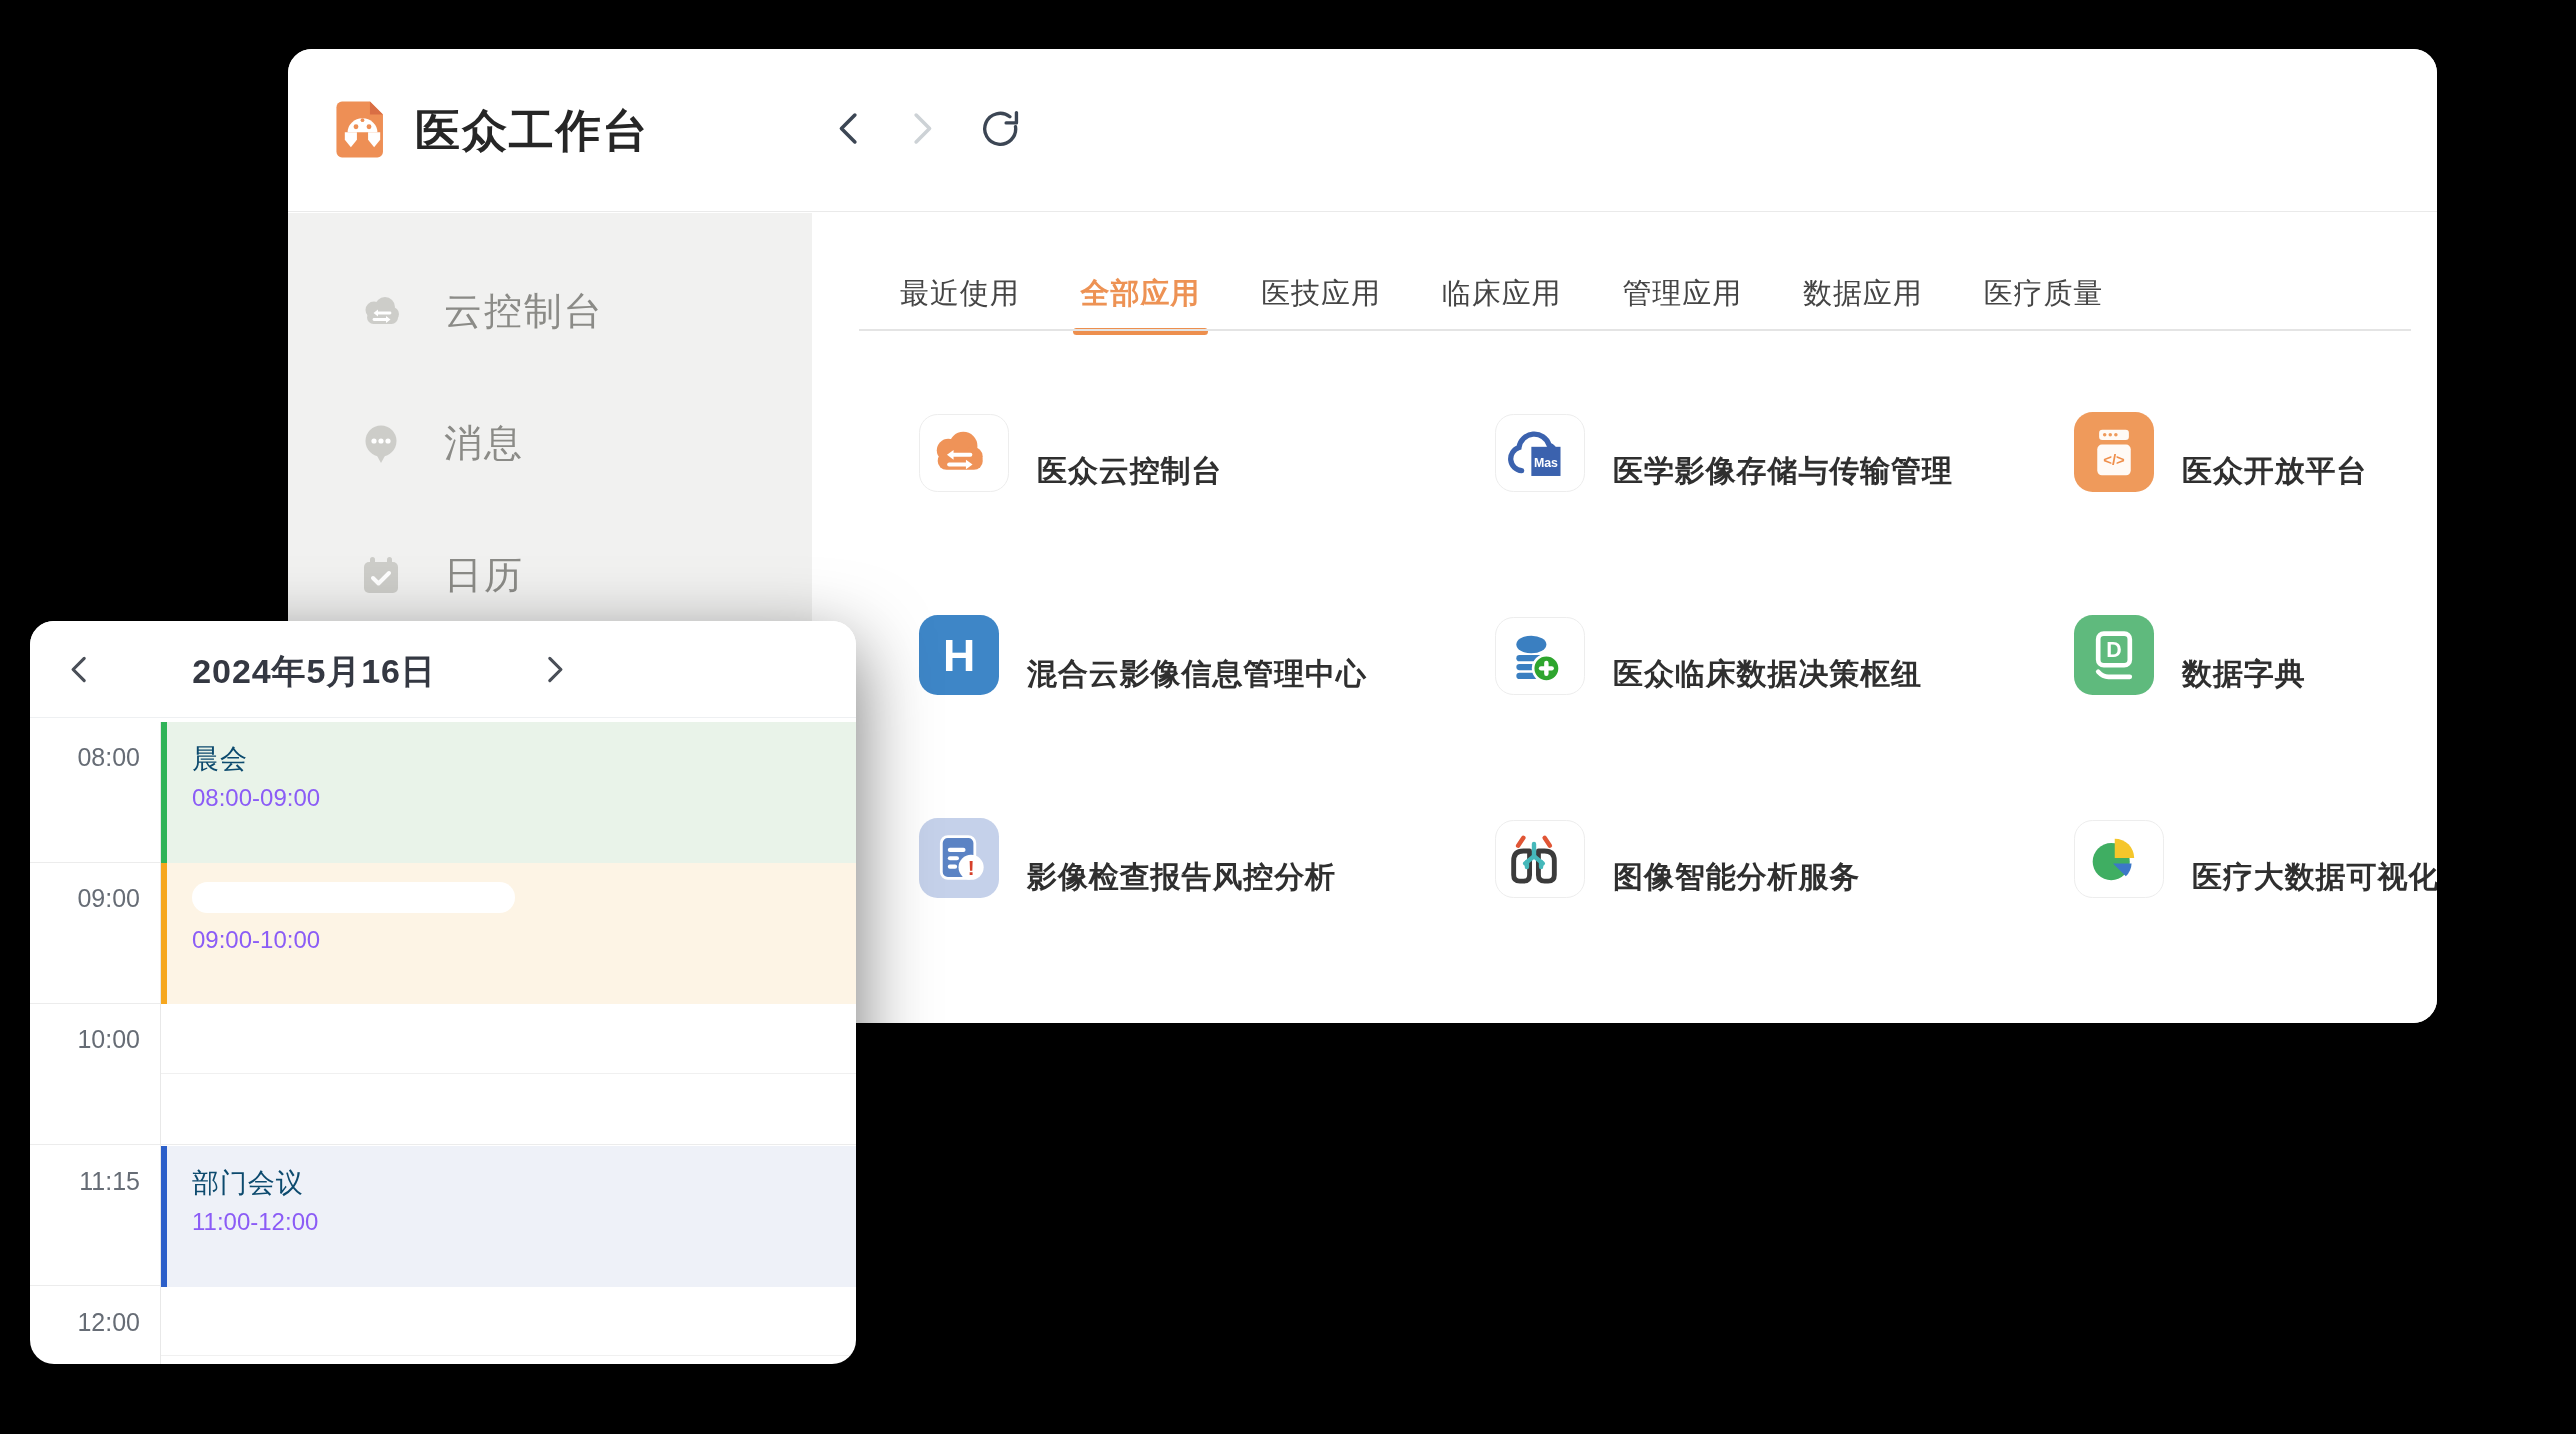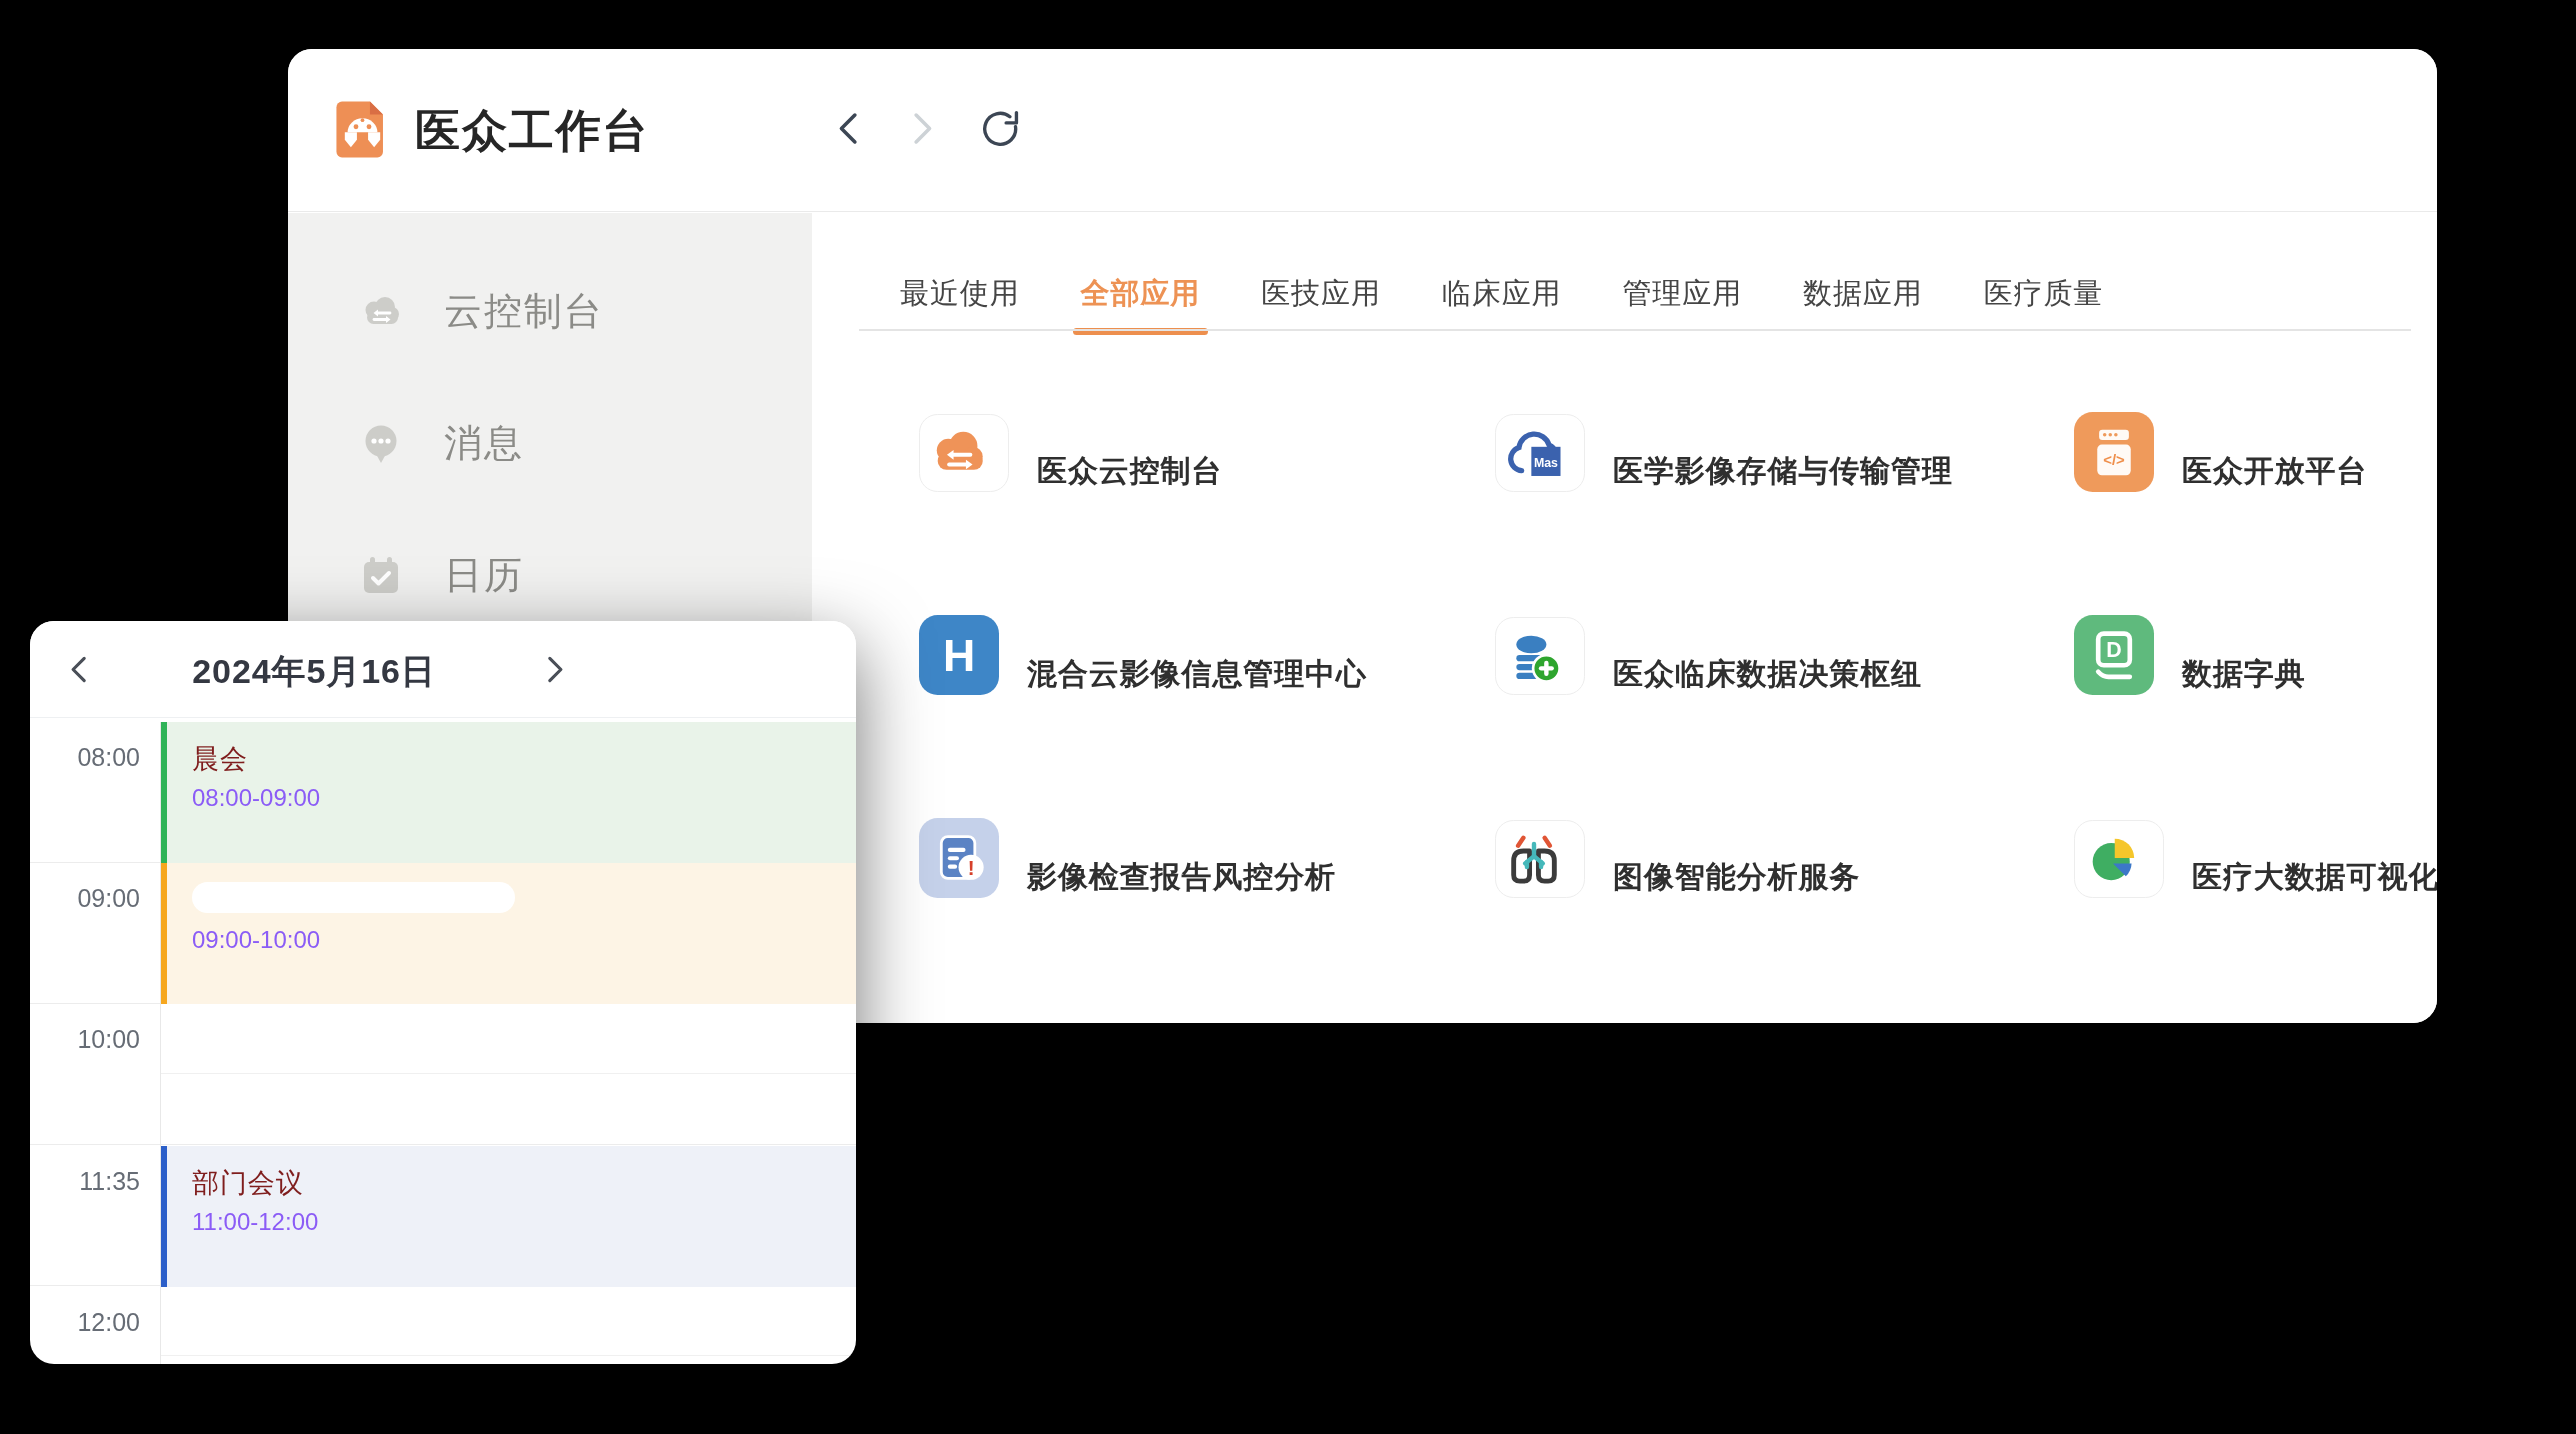--- a/index.html
+++ b/index.html
@@ -56,21 +56,21 @@
   .cal-gutter-line{position:absolute;left:130px;top:0;bottom:0;width:0.9px;background:#e8e8e8;}
   .hour-label{position:absolute;left:0;width:110px;text-align:right;font-size:25px;color:#666c75;}
   .hl-0{top:20.5px;} .hl-1{top:162px;} .hl-2{top:303px;} .hl-3{top:445px;} .hl-4{top:586px;text-align:right;}
   .events-col{position:absolute;left:131px;top:0;right:0;bottom:0;
     background:repeating-linear-gradient(to bottom,transparent 0 69px,#f0f0f0 69px 70px,transparent 70px 141px);}
   .event{position:absolute;left:0;right:0;height:141px;box-sizing:border-box;
     border-left:6.5px solid;padding:17px 18.6px 0 25px;cursor:pointer;}
   .ev-green{top:0;background:#E9F3E9;border-color:#2FB357;}
   .ev-orange{top:141px;background:#FDF4E5;border-color:#F6A71E;}
   .ev-blue{top:424px;background:#EEF1F8;border-color:#2C5FC9;}
-  .event .ev-title{font-size:27px;font-weight:500;color:#7f1d1d;margin:1.9px 0 7.4px;letter-spacing:0.9px;}
+  .event .ev-title{font-size:27px;font-weight:500;color:#0c4a6e;margin:1.9px 0 7.4px;letter-spacing:0.9px;}
   .event .ev-time{font-size:24px;color:#8b5cf6;}
   .redacted-pill{width:323px;height:31px;border-radius:16px;background:#fff;margin:1.9px 0 13px;}
 </style>
 </head>
 <body>
 
 <div class="page">
 
   <div class="main-window">
 
@@ -300,21 +300,21 @@
         <svg width="37" height="37" viewBox="0 0 40 40">
           <polyline points="16,8 28,20 16,32" fill="none" stroke="#4a4f58" stroke-width="3.4" stroke-linecap="round" stroke-linejoin="round"></polyline>
         </svg>
       </div>
     </div>
 
     <div class="cal-body">
       <div class="hour-label hl-0">08:00</div>
       <div class="hour-label hl-1">09:00</div>
       <div class="hour-label hl-2">10:00</div>
-      <div class="hour-label hl-3">11:35</div>
+      <div class="hour-label hl-3">11:15</div>
       <div class="hour-label hl-4">12:00</div>
       <div class="cal-gutter-line"></div>
 
       <div class="events-col">
         <div class="event ev-green">
           <div class="ev-title">晨会</div>
           <div class="ev-time">08:00-09:00</div>
         </div>
         <div class="event ev-orange">
           <div class="redacted-pill"></div>

